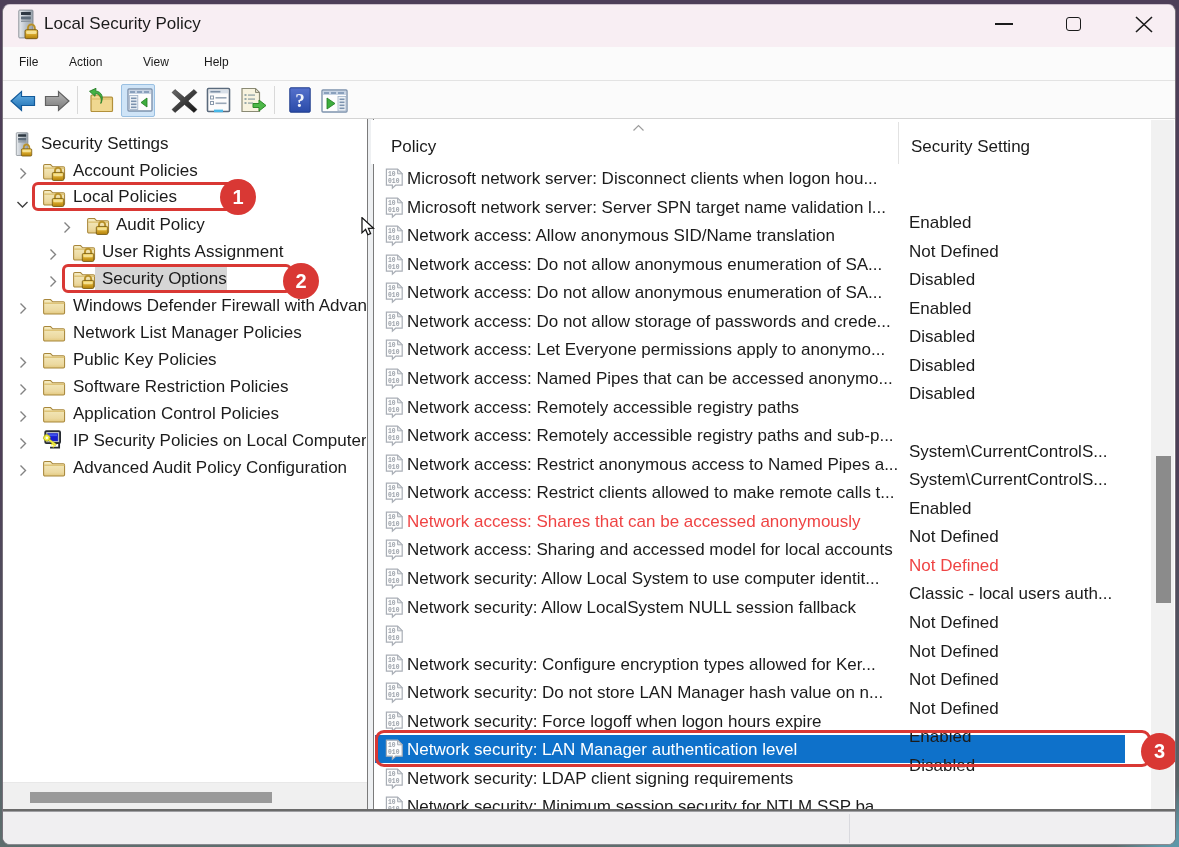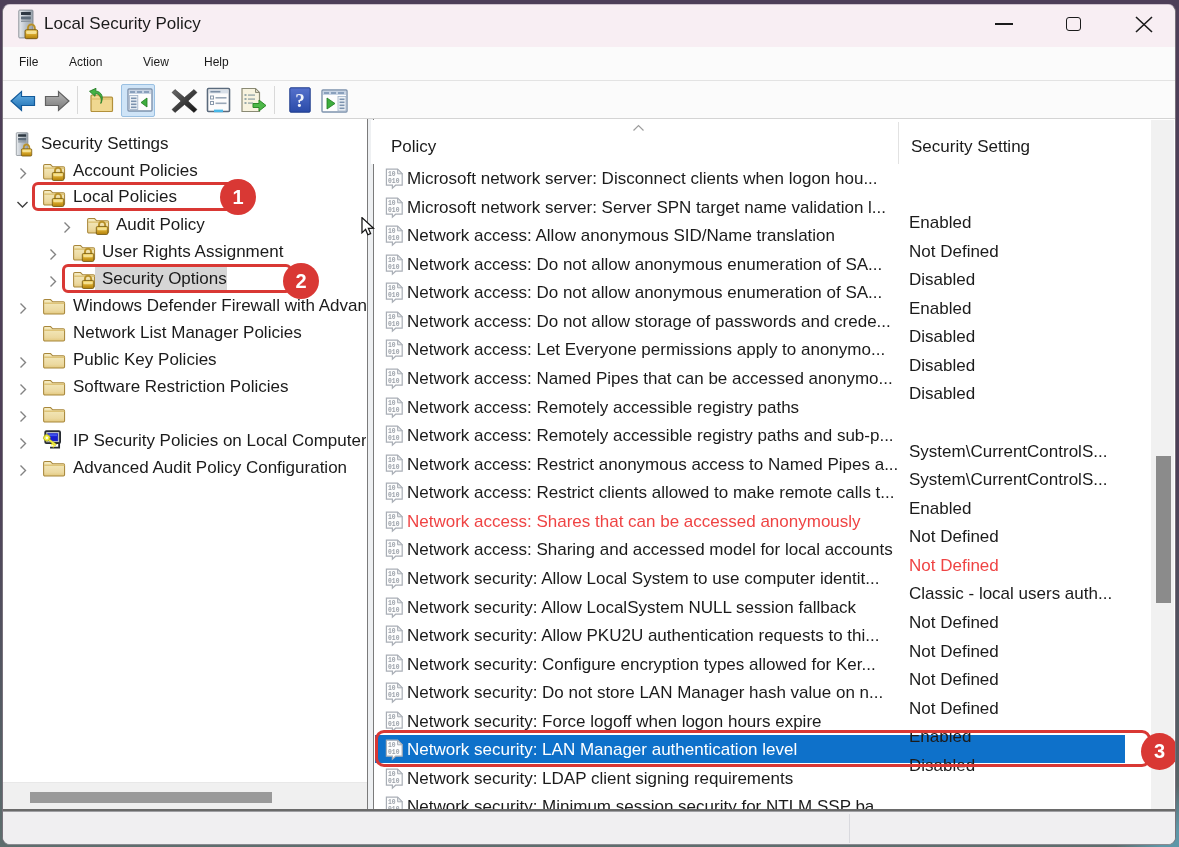--- a/index.html
+++ b/index.html
@@ -519,20 +519,21 @@
 <linearGradient id="srvg" x1="0" y1="0" x2="1" y2="0">
 <stop offset="0" stop-color="#e9ecef"></stop>
                   <stop offset="0.5" stop-color="#b9c1c9"></stop>
                   <stop offset="1" stop-color="#9aa3ad"></stop>
 </linearGradient>
               </defs>
 <path d="M1.1 5 a1.3 1.3 0 0 1 1.3 -1.3 h6 l2.2 2.4 h11.2 a1.3 1.3 0 0 1 1.3 1.3 v10.2 a1.3 1.3 0 0 1 -1.3 1.3 h-19.4 a1.3 1.3 0 0 1 -1.3 -1.3 z" fill="url(#foldg)" stroke="#a8873b" stroke-width="1.1"></path>
 <path d="M1.7 8.2 h21.4 v-1.3 h-21.4 z" fill="#d9bc6b"></path>
 
 </svg></span>
+          <span class="lbl" style="left:70px;">Application Control Policies</span>
         </div>
 <div class="trow" style="left:0;top:308.5px;width:363px;">
           <span class="chev" style="left:16px;"><svg width="8" height="13" viewBox="0 0 8 13">
               <path d="M1.5 1.5 L6.5 6.5 L1.5 11.5" stroke="#838383" stroke-width="1.4" fill="none"></path>
             </svg></span>
           <span class="abs" style="left:37px;top:2px;"><svg width="22" height="22" viewBox="0 0 22 23">
 <rect x="5" y="1.2" width="15.5" height="12.6" rx="1.2" fill="#b6bdc5" stroke="#272b31" stroke-width="1.9"></rect>
 <rect x="7.2" y="3.4" width="11" height="8.2" fill="#181fd0"></rect>
 <rect x="8.1" y="4.4" width="9.2" height="2" fill="#4156f2"></rect>
 <path d="M14 13.8 h5.5 v4.6 h-9.5" fill="none" stroke="#272b31" stroke-width="1.9"></path>
@@ -746,21 +747,20 @@
           <span class="pol">Network security: Allow LocalSystem NULL session fallback</span>
           <span class="set">Not Defined</span>
         </div>
 <div class="lrow" style="top:621.0px;color:#1b1b1b;">
           <svg class="doc" width="19" height="22" viewBox="0 0 19 22">
 <path d="M1.4 1.2 h11.2 l4.6 4.6 v11.4 h-6.6 l-3.2 3 v-3 h-6 z" fill="#fdfdfd" stroke="#a9aeb6" stroke-width="1.2"></path>
 <path d="M12.6 1.2 v4.6 h4.6 z" fill="#e6e8ea" stroke="#a9aeb6" stroke-width="1"></path>
 <text x="3" y="8.2" font-size="6.4" font-family="Liberation Mono, monospace" fill="#9ba1a9" font-weight="bold">10</text>
 <text x="3" y="14.8" font-size="6.4" font-family="Liberation Mono, monospace" fill="#9ba1a9" font-weight="bold">010</text>
 </svg>
-          <span class="pol">Network security: Allow PKU2U authentication requests to thi...</span>
           <span class="set">Not Defined</span>
         </div>
 <div class="lrow" style="top:649.6px;color:#1b1b1b;">
           <svg class="doc" width="19" height="22" viewBox="0 0 19 22">
 <path d="M1.4 1.2 h11.2 l4.6 4.6 v11.4 h-6.6 l-3.2 3 v-3 h-6 z" fill="#fdfdfd" stroke="#a9aeb6" stroke-width="1.2"></path>
 <path d="M12.6 1.2 v4.6 h4.6 z" fill="#e6e8ea" stroke="#a9aeb6" stroke-width="1"></path>
 <text x="3" y="8.2" font-size="6.4" font-family="Liberation Mono, monospace" fill="#9ba1a9" font-weight="bold">10</text>
 <text x="3" y="14.8" font-size="6.4" font-family="Liberation Mono, monospace" fill="#9ba1a9" font-weight="bold">010</text>
 </svg>
           <span class="pol">Network security: Configure encryption types allowed for Ker...</span>

